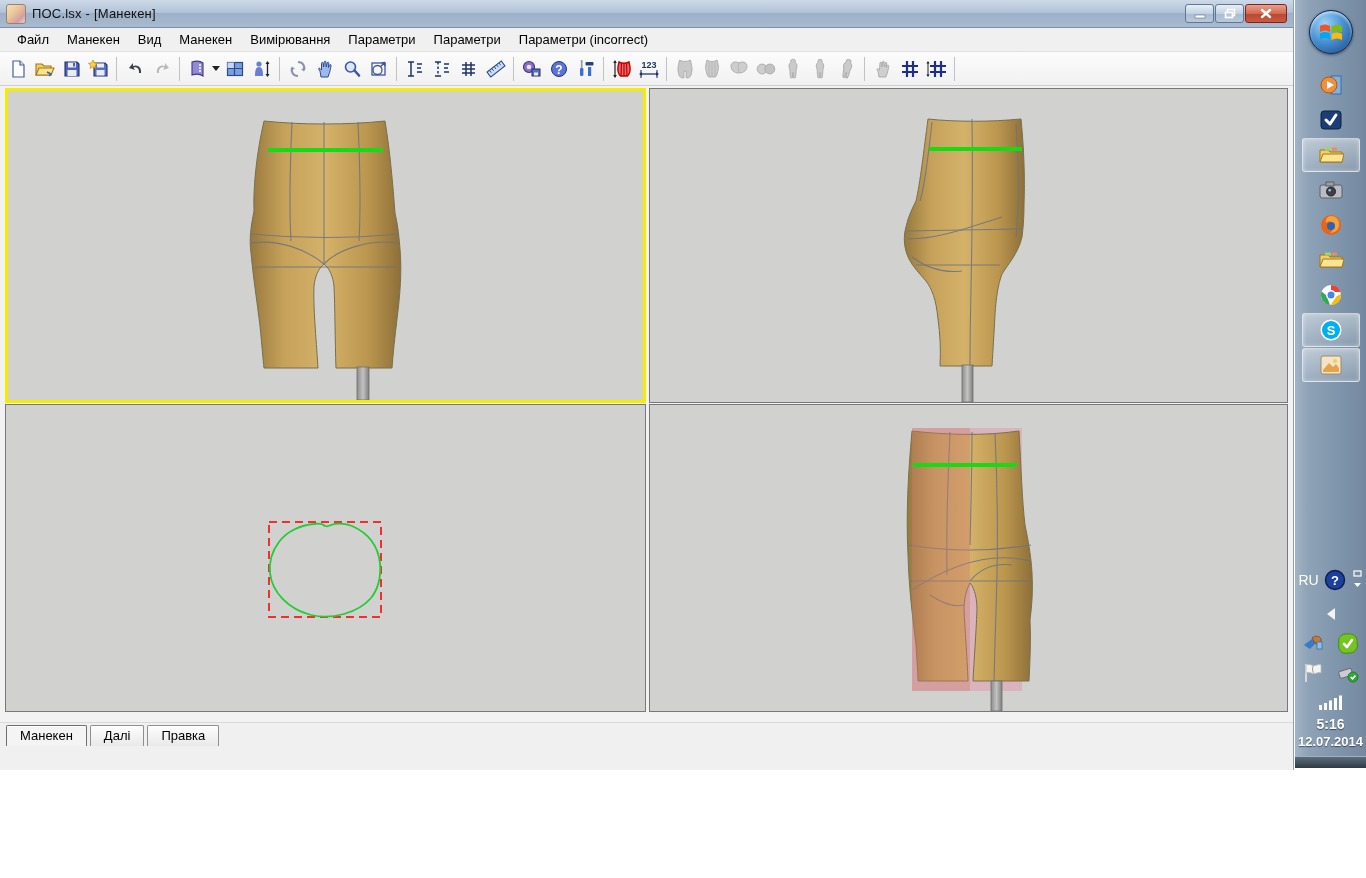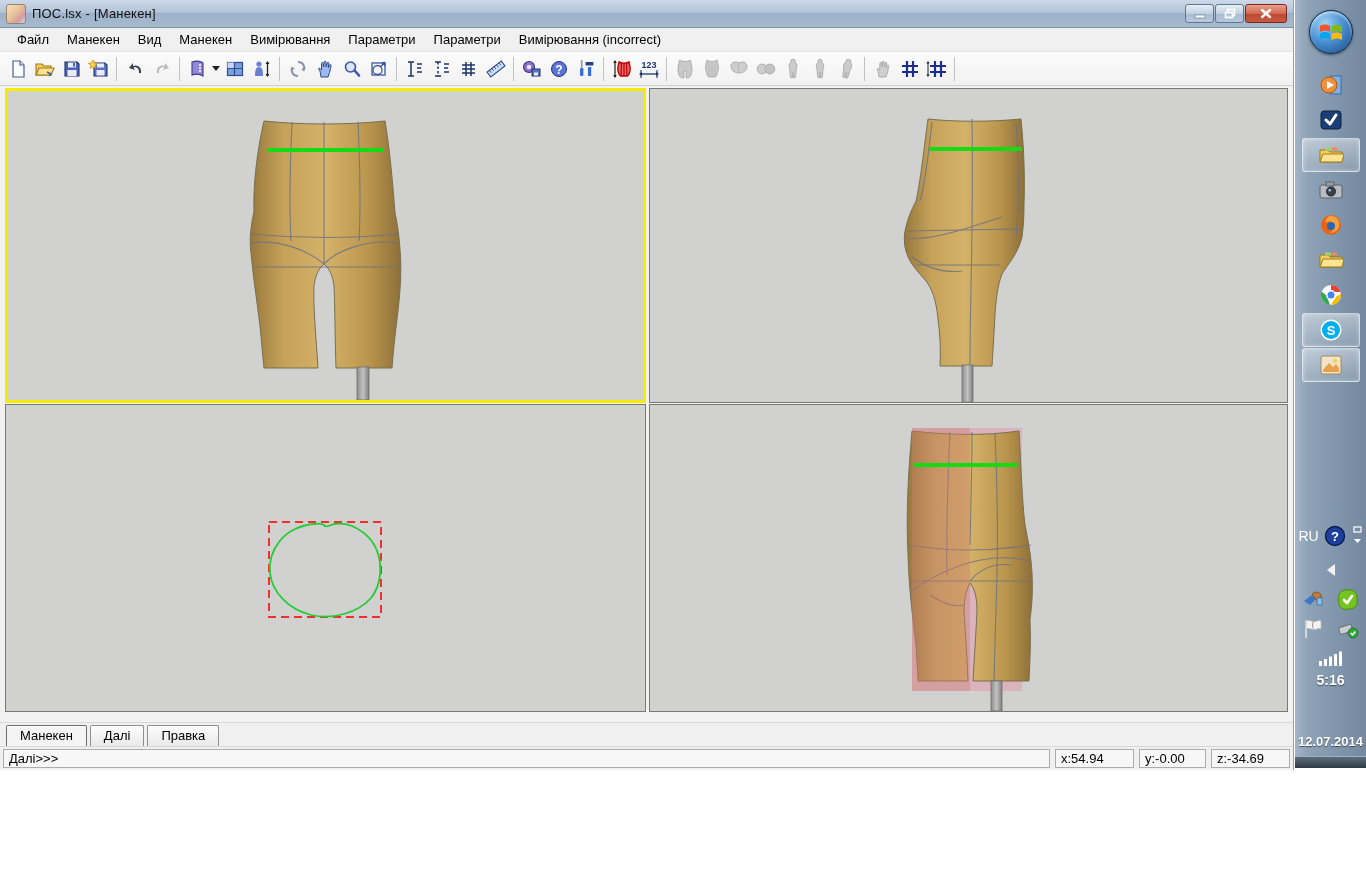--- a/index.html
+++ b/index.html
@@ -46,21 +46,21 @@
   .start-orb { width:44px; height:44px; margin-top:10px; border-radius:50%; background:radial-gradient(circle at 35% 30%,#9fd2f5 0%,#4a92d4 45%,#16447e 100%); border:1px solid #0e2b50; box-shadow:0 1px 3px rgba(0,0,0,.5), inset 0 2px 3px rgba(255,255,255,.6); display:flex; align-items:center; justify-content:center; }
   .task-icons { display:flex; flex-direction:column; align-items:center; margin-top:14px; gap:1px; }
   .task-btn { width:58px; height:34px; display:flex; align-items:center; justify-content:center; border:1px solid transparent; border-radius:3px; }
   .task-btn.open { background:linear-gradient(180deg,rgba(255,255,255,.42),rgba(255,255,255,.12)); border-color:rgba(255,255,255,.55); box-shadow:inset 0 0 4px rgba(255,255,255,.4); }
   .tray { margin-top:auto; display:flex; flex-direction:column; align-items:center; width:100%; }
   .lang-row { display:flex; align-items:center; gap:5px; color:#fff; font-size:14px; }
   .hidden-arrow { margin:16px 0 10px 0; }
   .tray-grid { display:grid; grid-template-columns:26px 26px; grid-auto-rows:26px; gap:3px 8px; align-items:center; justify-items:center; }
   .signal { margin:8px 0 6px 0; }
   .clock { color:#fff; font-size:14px; text-align:center; text-shadow:0 1px 1px rgba(0,0,0,.5); line-height:17px;font-weight:bold; }
-  .clock .date { font-size:13px;margin-top:44px; }
+  .clock .date { font-size:13px; }
   .show-desktop { width:100%; height:12px; margin-top:6px; background:linear-gradient(180deg,#5d6d7c,#2f3a45); border-top:1px solid #9fb0c0; }
 </style>
 </head>
 <body>
 
 <svg width="0" height="0" style="position:absolute">
   <defs>
     <linearGradient id="tan" x1="0" y1="0" x2="1" y2="0">
       <stop offset="0" stop-color="#97783c"></stop>
         <stop offset="0.22" stop-color="#c5a15a"></stop>
@@ -115,21 +115,21 @@
       </div>
 
       <div class="menubar">
         <span class="menu-item">Файл</span>
         <span class="menu-item">Манекен</span>
         <span class="menu-item">Вид</span>
         <span class="menu-item">Манекен</span>
         <span class="menu-item">Вимірювання</span>
         <span class="menu-item">Параметри</span>
         <span class="menu-item">Параметри</span>
-        <span class="menu-item">Вимірювання (incorrect)</span>
+        <span class="menu-item">Параметри (incorrect)</span>
       </div>
 
       <div class="toolbar">
         <span class="tbtn">
             <svg width="20" height="20">
               <path d="M5,2 L12,2 L16,6 L16,18 L5,18 Z" fill="#fdfdff" stroke="#4a5f93" stroke-width="1.2"></path>
               <path d="M12,2 L12,6 L16,6" fill="#dfe6f5" stroke="#4a5f93" stroke-width="1.2"></path>
             </svg>
           </span>
         <span class="tbtn">
@@ -412,26 +412,20 @@
           </svg>
         </div>
       </div>
 
       <div class="tabbar">
         <span class="tab active">Манекен</span>
         <span class="tab">Далі</span>
         <span class="tab">Правка</span>
       </div>
 
-      <div class="statusbar">
-        <div class="status-seg status-hint">Далі&gt;&gt;&gt;</div>
-        <div class="status-seg seg-x">x:54.94</div>
-        <div class="status-seg seg-y">y:-0.00</div>
-        <div class="status-seg seg-z">z:-34.69</div>
-      </div>
     </div>
 
     <div class="taskbar">
       <div class="start-orb">
         <svg width="26" height="24">
           <path d="M2,6 C5,4 8,4 12,6 L12,12 C8,10 5,10 2,12 Z" fill="#f35325"></path>
           <path d="M13.5,6.6 C17,4.6 20,4.6 24,6.6 L24,12.6 C20,10.6 17,10.6 13.5,12.6 Z" fill="#81bc06"></path>
           <path d="M2,13.5 C5,11.5 8,11.5 12,13.5 L12,19.5 C8,17.5 5,17.5 2,19.5 Z" fill="#05a6f0"></path>
           <path d="M13.5,14.1 C17,12.1 20,12.1 24,14.1 L24,20.1 C20,18.1 17,18.1 13.5,20.1 Z" fill="#ffba08"></path>
         </svg>

